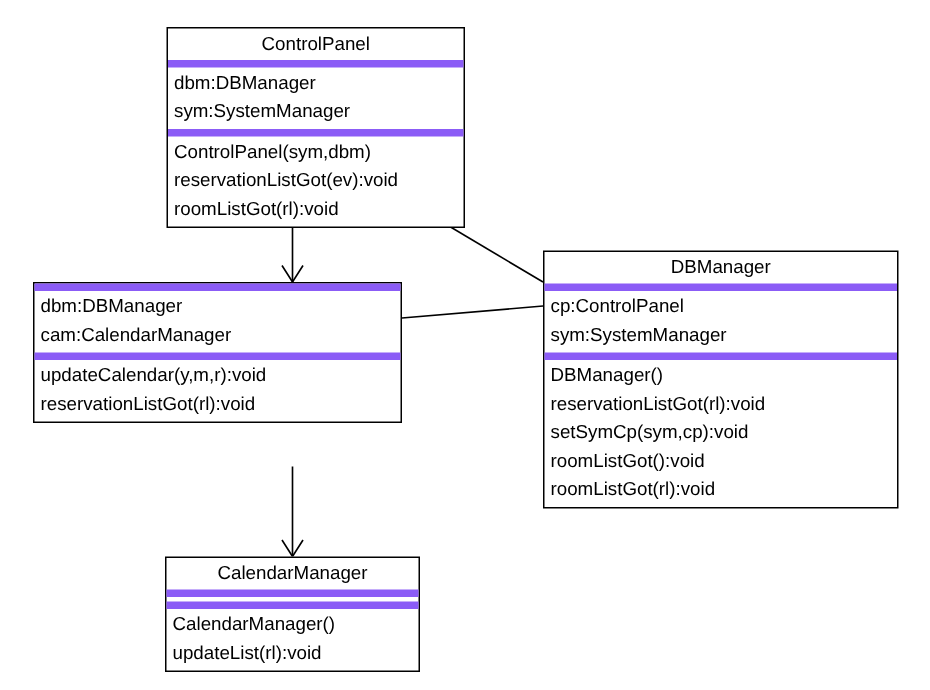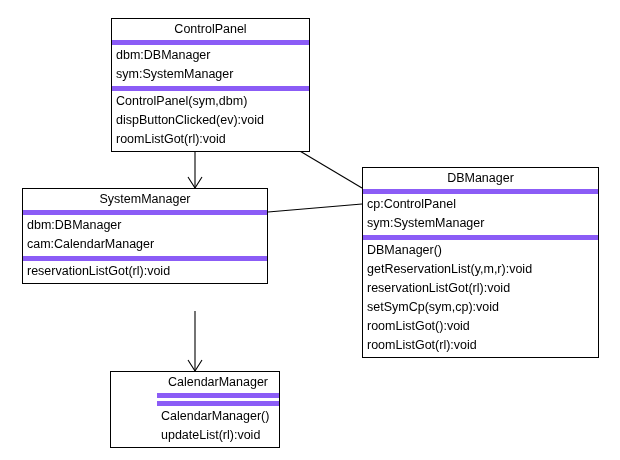--- a/index.html
+++ b/index.html
@@ -94,53 +94,52 @@
   </svg>
 
   <div class="uml-class" style="left:111px; top:18px; width:199px;">
     <div class="class-name">ControlPanel</div>
     <div class="compartment">
       <div class="member">dbm:DBManager</div>
       <div class="member">sym:SystemManager</div>
     </div>
     <div class="compartment">
       <div class="member">ControlPanel(sym,dbm)</div>
-      <div class="member">dispButtonClicked(ev):void</div>
+      <div class="member">reservationListGot(ev):void</div>
       <div class="member">roomListGot(rl):void</div>
     </div>
   </div>
 
   <div class="uml-class" style="left:22px; top:188px; width:246px;">
-    <div class="class-name">SystemManager</div>
     <div class="compartment">
       <div class="member">dbm:DBManager</div>
       <div class="member">cam:CalendarManager</div>
     </div>
     <div class="compartment">
+      <div class="member">updateCalendar(y,m,r):void</div>
       <div class="member">reservationListGot(rl):void</div>
     </div>
   </div>
 
   <div class="uml-class" style="left:362px; top:167px; width:237px;">
     <div class="class-name">DBManager</div>
     <div class="compartment">
       <div class="member">cp:ControlPanel</div>
       <div class="member">sym:SystemManager</div>
     </div>
     <div class="compartment">
       <div class="member">DBManager()</div>
-      <div class="member">getReservationList(y,m,r):void</div>
       <div class="member">reservationListGot(rl):void</div>
       <div class="member">setSymCp(sym,cp):void</div>
       <div class="member">roomListGot():void</div>
       <div class="member">roomListGot(rl):void</div>
     </div>
   </div>
 
-  <div class="uml-class" style="left:110px; top:371px; width:170px;padding-left:46px;">
+  <div class="uml-class" style="left:110px; top:371px; width:170px;">
     <div class="class-name">CalendarManager</div>
     <div class="compartment empty"></div>
     <div class="compartment">
       <div class="member">CalendarManager()</div>
       <div class="member">updateList(rl):void</div>
     </div>
   </div>
 
 </div>
 

